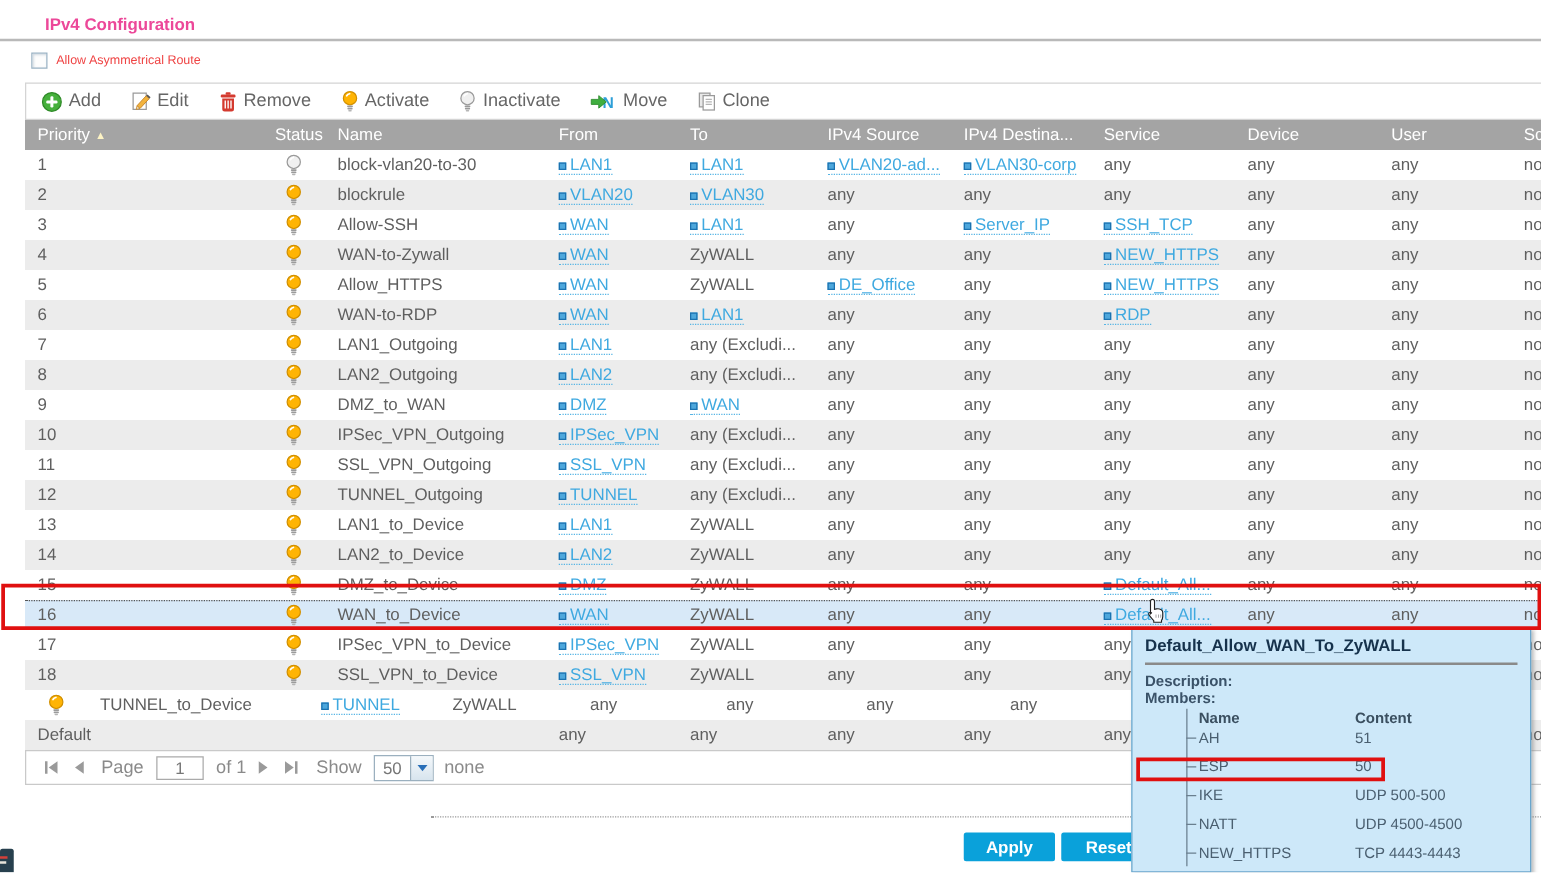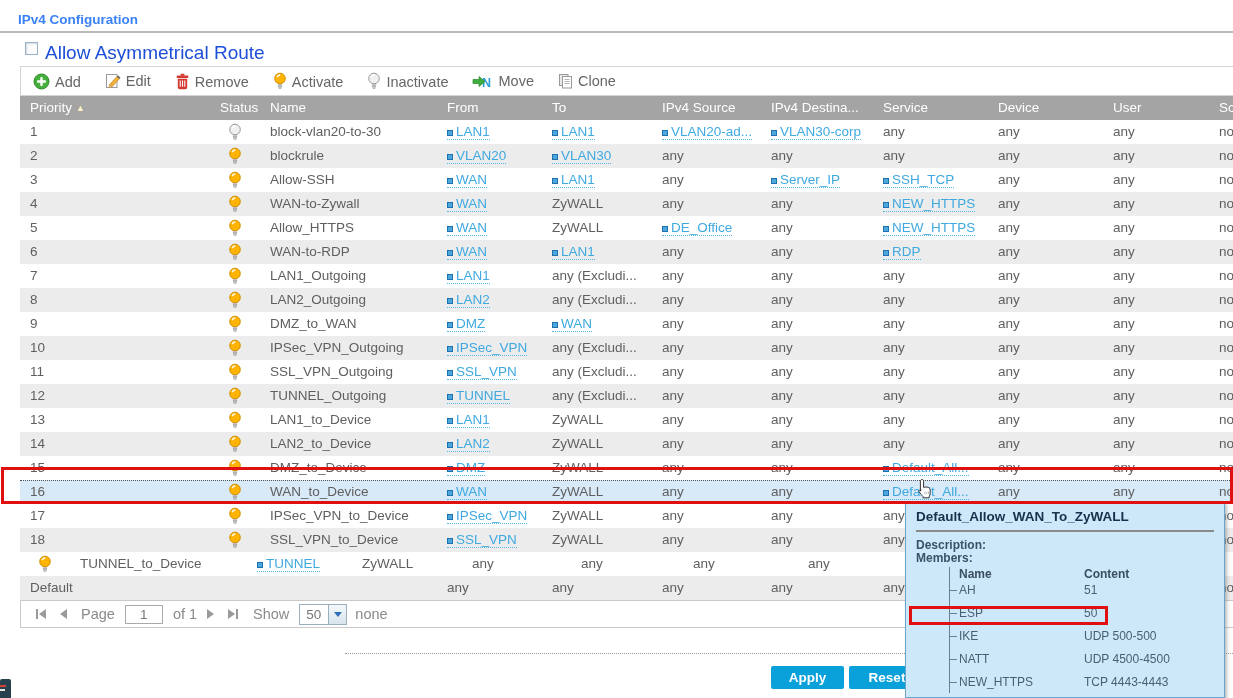--- a/index.html
+++ b/index.html
@@ -1,28 +1,28 @@
 <!DOCTYPE html>
 <html><head>
 <meta charset="utf-8">
 <style>
   * { box-sizing: border-box; margin: 0; padding: 0; }
   html,body { background:#fff; }
   .screen {
     position: relative; width: 1233px; height: 698px; overflow: hidden;
     font-family: "Liberation Sans", sans-serif; background:#fff; color:#5f5f5f;
   }
-  .page-title { position:absolute; left:18px; top:12px; font-size:13.5px; font-weight:bold; color:#3b82f6; }
+  .page-title { position:absolute; left:36px; top:12px; font-size:13.5px; font-weight:bold; color:#ec4899; }
   .title-rule { position:absolute; left:0; top:31px; width:1233px; height:2px; background:#b9b9b9; }
-  .asym { position:absolute; left:25px; top:42px; display:flex; align-items:flex-start; font-size:19px; color:#1d4ed8; }
+  .asym { position:absolute; left:25px; top:42px; display:flex; align-items:center; font-size:10px; color:#ef4444; }
   .cbx { width:13px; height:13px; border:1px solid #9ab2c4; background:#fdfdfd; margin-right:7px; box-shadow: inset 1px 1px 2px rgba(140,160,180,.4); }
 
   .toolbar { position:absolute; left:20px; top:66px; width:1250px; height:30px; border:1px solid #d4d4d4;
              display:flex; align-items:center; padding-left:12px; background:#fff; }
-  .tb-btn { display:flex; align-items:flex-end; margin-right:24px; font-size:14.5px; color:#666; cursor:default; }
+  .tb-btn { display:flex; align-items:center; margin-right:24px; font-size:14.5px; color:#666; cursor:default; }
   .tb-btn .ticon { display:inline-flex; margin-right:5px; }
 
   .table { position:absolute; left:20px; top:96px; width:1270px; font-size:13.5px; }
   .thead { display:flex; height:24px; background:#a4a4a4; color:#fff; }
   .trow { display:flex; height:24px; background:#fff; }
   .trow.even { background:#ececec; }
   .trow.selected { background:#d8e9f8; border-top:1px dotted #555; border-bottom:1px dotted #555; }
   .cell { padding-left:10px; line-height:24px; white-space:nowrap; overflow:hidden; }
   .trow.selected .cell { line-height:22px; }
   .hcell { line-height:24px; }

